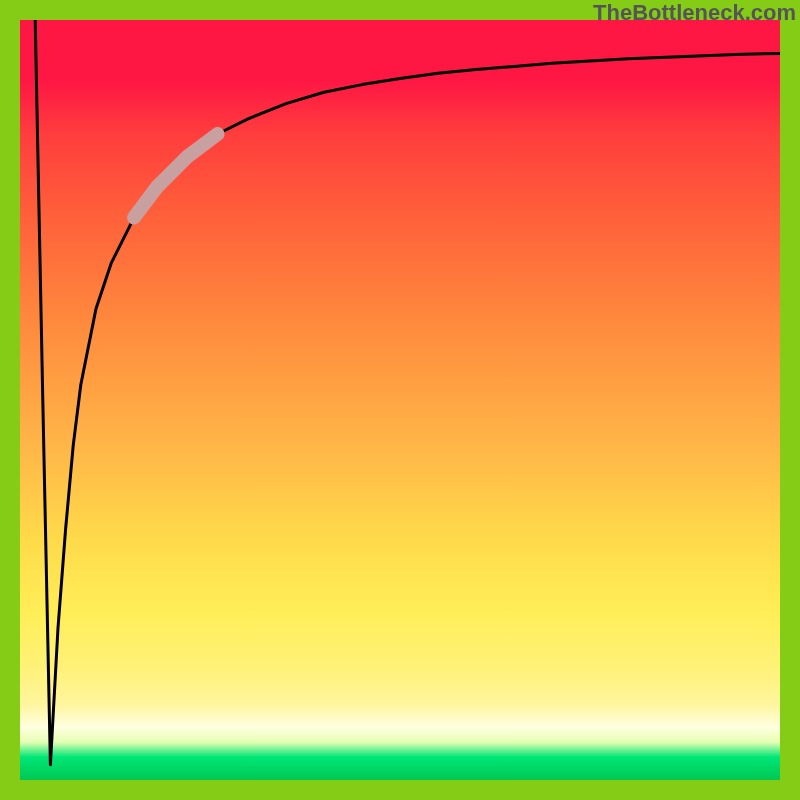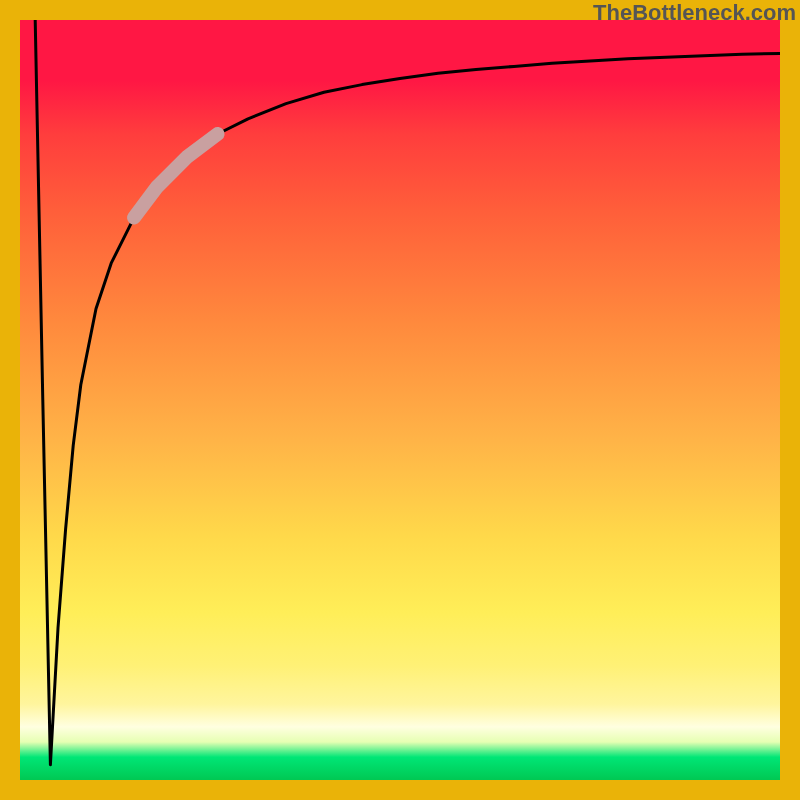--- a/index.html
+++ b/index.html
@@ -1,21 +1,21 @@
 <!DOCTYPE html>
 <html><head>
 <meta charset="utf-8">
 <style>
   * { margin: 0; padding: 0; box-sizing: border-box; }
   html, body { width: 800px; height: 800px; overflow: hidden; }
   .chart-container {
     position: relative;
     width: 800px;
     height: 800px;
-    background: #eab308;
+    background: #84cc16;
   }
   .plot-area {
     position: absolute;
     left: 20px;
     top: 20px;
     width: 760px;
     height: 760px;
     background: linear-gradient(to bottom,
       #ff1744 0%,
       #ff1744 8%,

